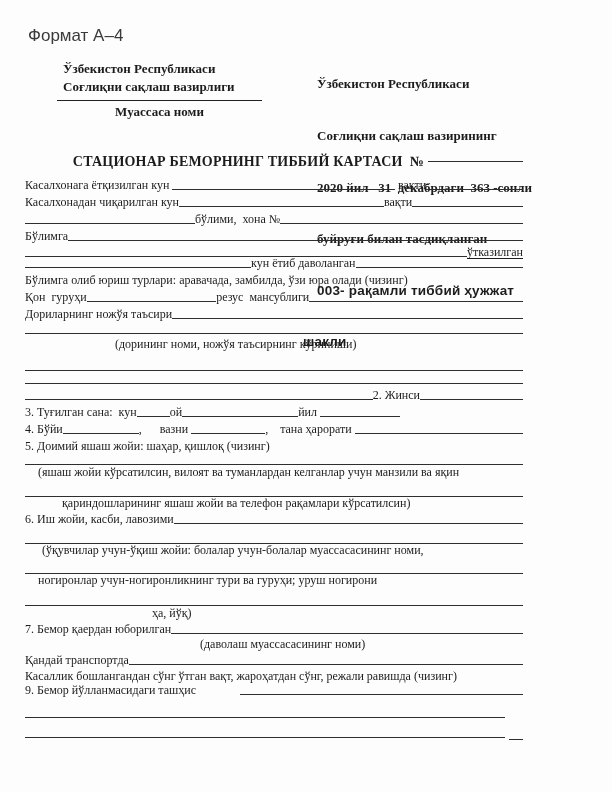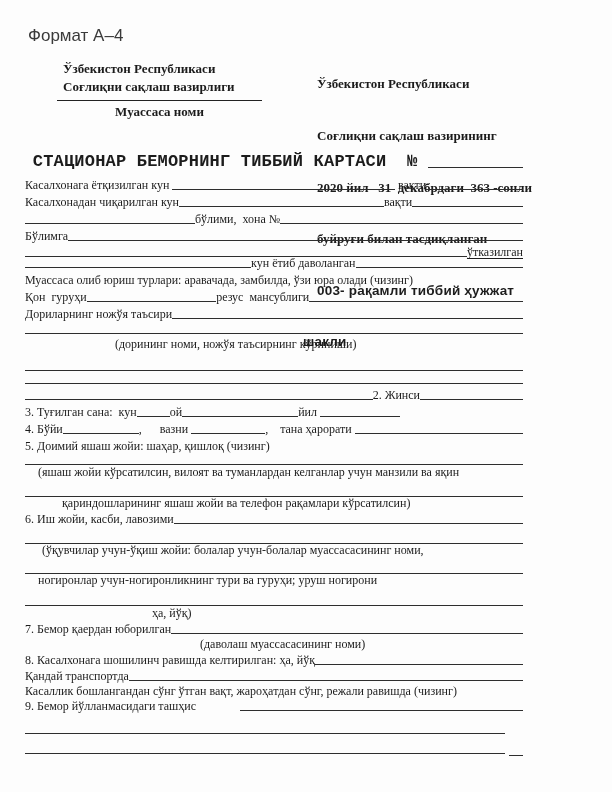--- a/index.html
+++ b/index.html
@@ -23,22 +23,22 @@
   #hdr-left .org{ text-align:center; width:205px; margin-left:-6px;}
   #hdr-right{left:317px;top:41px;width:280px;font-weight:bold;font-size:13px;line-height:17.2px;white-space:pre;}
   #hdr-right .code{
     font-family:"Liberation Sans","DejaVu Sans",sans-serif;
     font-size:13.5px;letter-spacing:.2px;
   }
   #hdr-right .code2{margin-left:-14px;}
   
   #title-row{
     left:25px;top:153px;width:498px;height:18px;
-    display:flex;justify-content:flex-end;align-items:flex-end;
-    font-weight:bold;font-size:17px;letter-spacing:.2px;white-space:pre;font-family:Liberation Mono, monospace;
+    display:flex;justify-content:flex-end;align-items:center;
+    font-weight:bold;font-size:14px;letter-spacing:.2px;white-space:pre;
   }
   
   #form-body{left:25px;top:176px;width:498px;}
   .row{
     display:flex;align-items:flex-end;height:16.9px;
     font-size:12px;line-height:16px;
   }
   .t{white-space:pre;}
   .t.u{text-decoration:underline;text-underline-offset:2px;}
   .blank{border-bottom:1.2px solid #2e2e2e;margin-bottom:3px;height:1px;flex-shrink:0;}
@@ -95,21 +95,21 @@
     <div class="row">
       <span class="blank" style="flex-grow: 1;"></span>
       <span class="t u">ўтказилган</span>
     </div>
     <div class="row" style="margin-top: -6px;">
       <span class="blank" style="flex-grow: 1.35;"></span>
       <span class="t">кун ётиб даволанган</span>
       <span class="blank" style="flex-grow: 1;"></span>
     </div>
     <div class="row">
-      <span class="t">Муассаса олиб юриш турлари: аравачада, замбилда, ўзи юра олади (чизинг)</span>
+      <span class="t">Бўлимга олиб юриш турлари: аравачада, замбилда, ўзи юра олади (чизинг)</span>
     </div>
     <div class="row">
       <span class="t">Қон  гуруҳи</span>
       <span class="blank" style="flex-grow: 1;"></span>
       <span class="t">резус  мансублиги</span>
       <span class="blank" style="flex-grow: 1.65;"></span>
     </div>
     <div class="row">
       <span class="t">Дориларнинг ножўя таъсири</span>
       <span class="blank" style="flex-grow: 1;"></span>
@@ -185,24 +185,20 @@
       <span class="t">ҳа, йўқ)</span>
     </div>
     <div class="row" style="margin-top: -1px;">
       <span class="t">7. Бемор қаердан юборилган</span>
       <span class="blank" style="flex-grow: 1;"></span>
     </div>
     <div class="row" style="margin-top: -2px; padding-left: 175px;">
       <span class="t">(даволаш муассасасининг номи)</span>
     </div>
     <div class="row" style="margin-top: -1px;">
-      <span class="t">8. Касалхонага шошилинч равишда келтирилган: ҳа, йўқ</span>
-      <span class="blank" style="flex-grow: 1;"></span>
-    </div>
-    <div class="row" style="margin-top: -1px;">
       <span class="t">Қандай транспортда</span>
       <span class="blank" style="flex-grow: 1;"></span>
     </div>
     <div class="row" style="margin-top: -1px;">
       <span class="t">Касаллик бошлангандан сўнг ўтган вақт, жароҳатдан сўнг, режали равишда (чизинг)</span>
     </div>
     <div class="row" style="margin-top: -2px; gap: 44px;">
       <span class="t">9. Бемор йўлланмасидаги ташҳис</span>
       <span class="blank" style="flex-grow: 1;"></span>
     </div>

